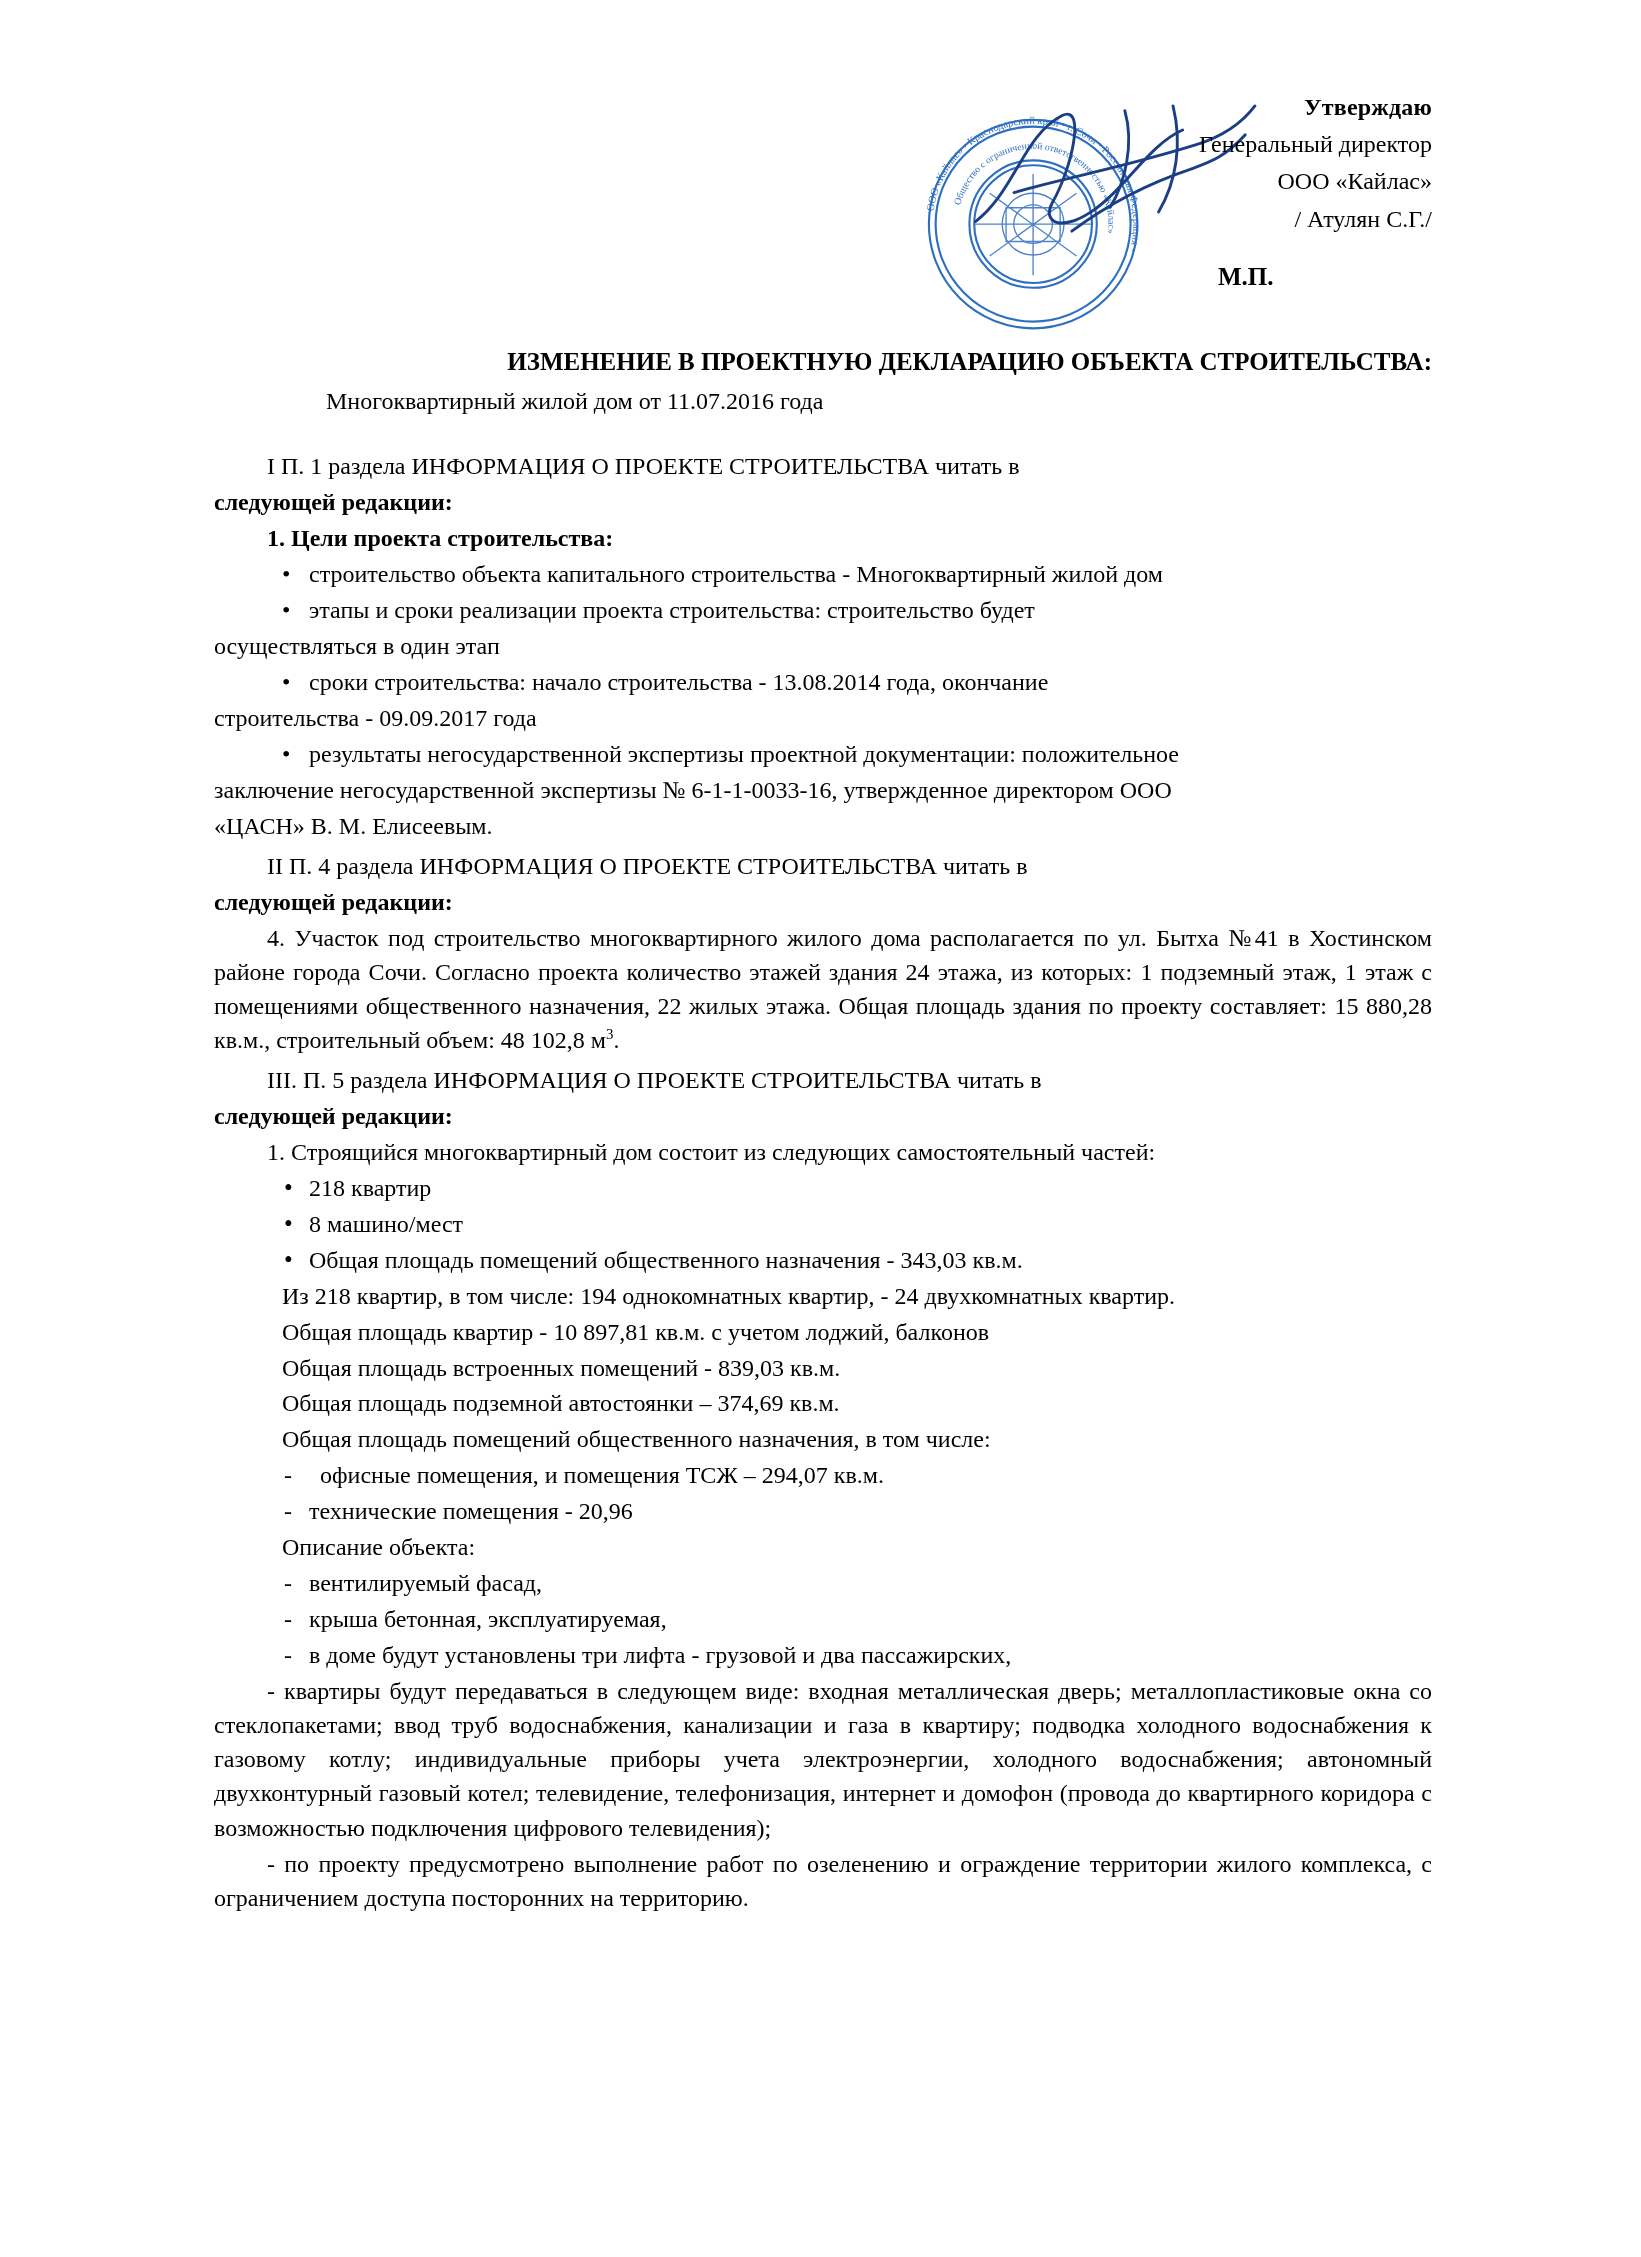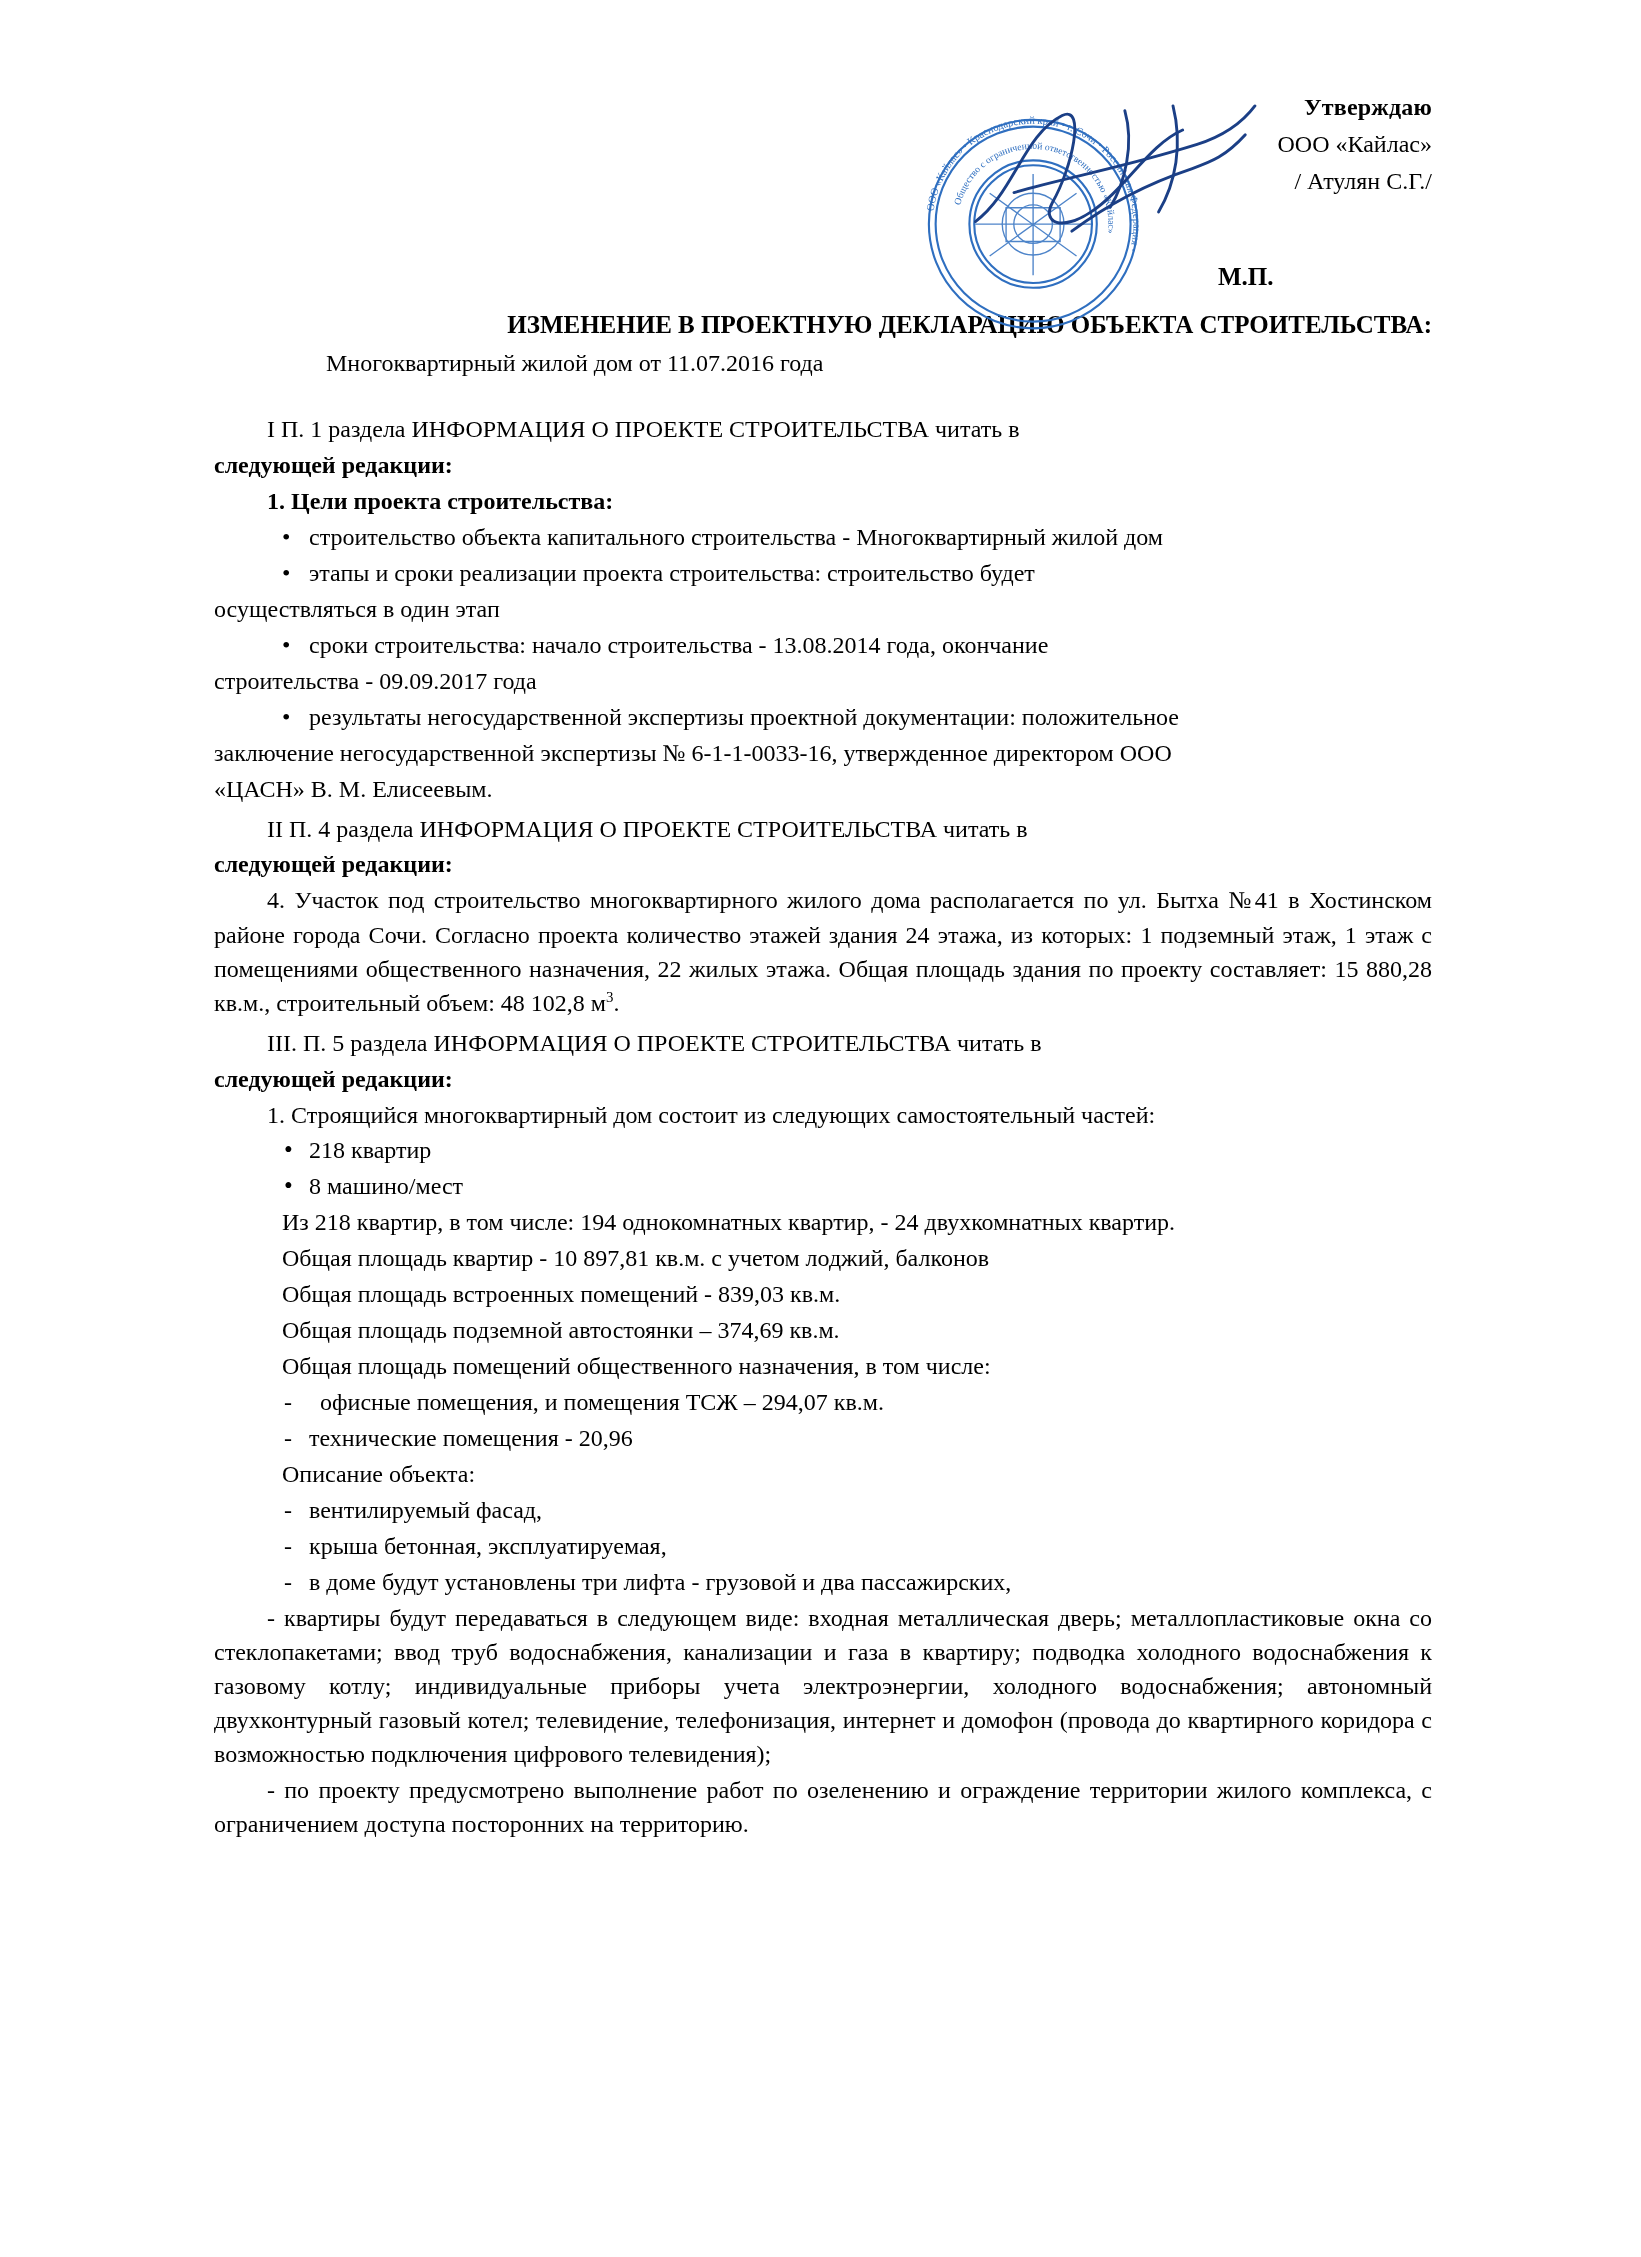--- a/index.html
+++ b/index.html
@@ -197,20 +197,21 @@
         <path d="M175 35 C185 70, 175 110, 160 135"></path>
         <path d="M225 30 C235 70, 228 110, 210 140"></path>
       </g>
     </svg>
   </div>
 
   <div class="content">
 
     <div class="approval">
       <span class="ln ln-title">Утверждаю</span>
+      <span class="ln">Генеральный директор</span>
       <span class="ln">ООО «Кайлас»</span>
       <span class="ln">/ Атулян С.Г./</span>
     </div>
     <div class="mp">М.П.</div>
 
     <div class="doc-title">ИЗМЕНЕНИЕ В ПРОЕКТНУЮ ДЕКЛАРАЦИЮ ОБЪЕКТА СТРОИТЕЛЬСТВА:</div>
     <div class="doc-subtitle">Многоквартирный жилой дом от 11.07.2016 года</div>
 
     <div class="body">
 
@@ -228,20 +229,21 @@
 
       <p class="sec-head">II П. 4 раздела ИНФОРМАЦИЯ О ПРОЕКТЕ СТРОИТЕЛЬСТВА читать в</p>
       <p class="sec-head2">следующей редакции:</p>
       <p class="hang"><span>4. Участок под строительство многоквартирного жилого дома располагается по ул. Бытха №41 в Хостинском районе города Сочи. Согласно проекта количество этажей здания 24 этажа, из которых: 1 подземный этаж, 1 этаж с помещениями общественного назначения, 22 жилых этажа. Общая площадь здания по проекту составляет: 15 880,28 кв.м., строительный объем: 48 102,8 м</span><sup>3</sup><span>.</span></p>
 
       <p class="sec-head">III. П. 5 раздела ИНФОРМАЦИЯ О ПРОЕКТЕ СТРОИТЕЛЬСТВА читать в</p>
       <p class="sec-head2">следующей редакции:</p>
       <p class="indent">1. Строящийся многоквартирный дом состоит из следующих самостоятельный частей:</p>
       <p class="bullet-lg">218 квартир</p>
       <p class="bullet-lg">8 машино/мест</p>
+      <p class="bullet-lg">Общая площадь помещений общественного назначения - 343,03 кв.м.</p>
       <p class="plain-indent">Из 218 квартир, в том числе: 194 однокомнатных квартир, - 24 двухкомнатных квартир.</p>
       <p class="plain-indent">Общая площадь квартир - 10 897,81 кв.м. с учетом лоджий, балконов</p>
       <p class="plain-indent">Общая площадь встроенных помещений - 839,03 кв.м.</p>
       <p class="plain-indent">Общая площадь подземной автостоянки – 374,69 кв.м.</p>
       <p class="plain-indent">Общая площадь помещений общественного назначения, в том числе:</p>
       <p class="dash" style="padding-left:106px">офисные помещения, и помещения ТСЖ – 294,07 кв.м.</p>
       <p class="dash">технические помещения - 20,96</p>
       <p class="plain-indent">Описание объекта:</p>
       <p class="dash">вентилируемый фасад,</p>
       <p class="dash">крыша бетонная, эксплуатируемая,</p>

